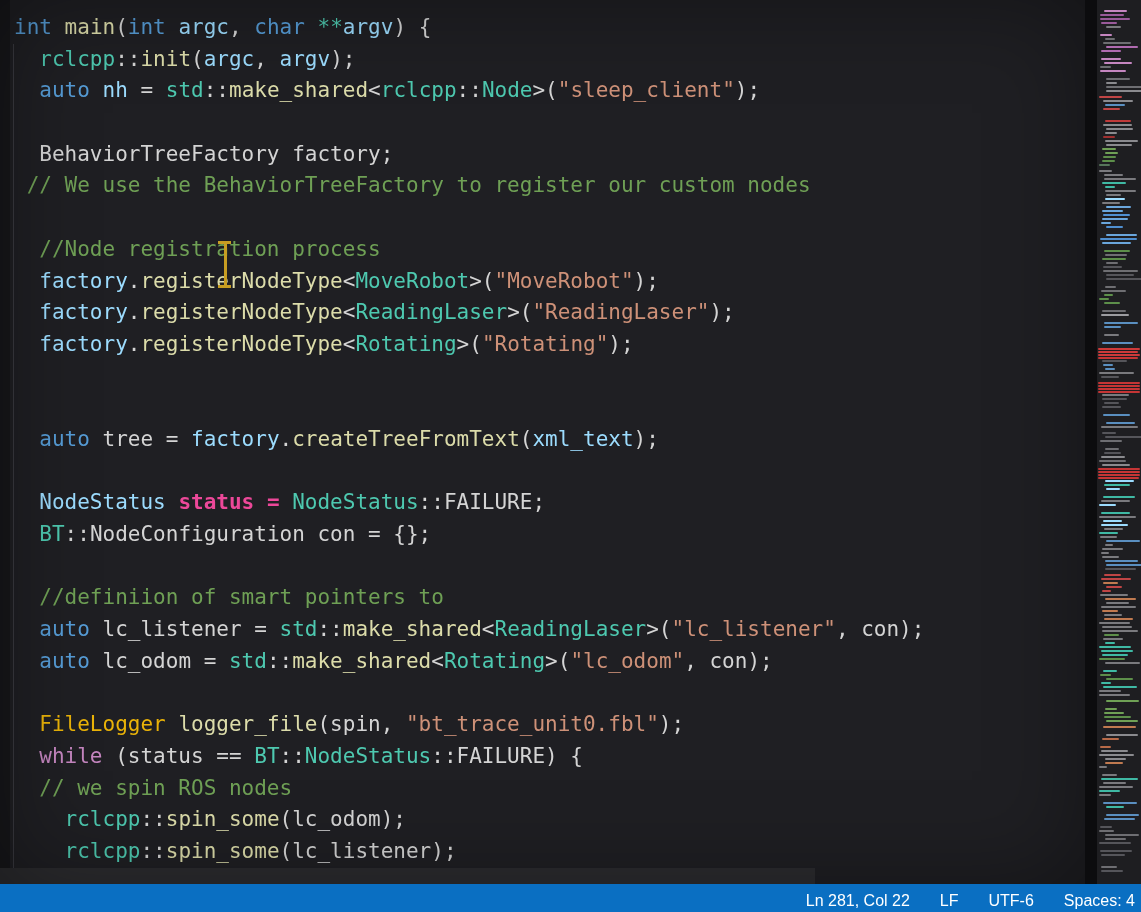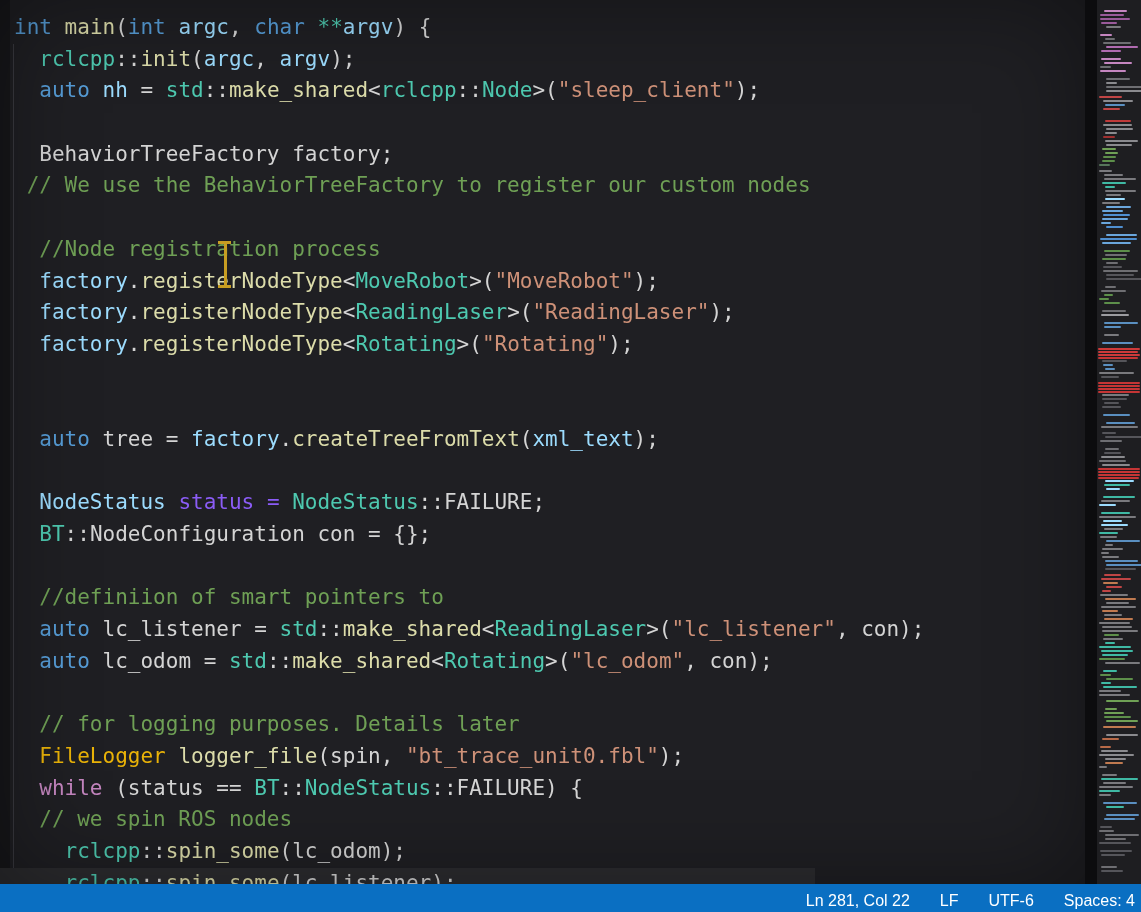--- a/index.html
+++ b/index.html
@@ -48,28 +48,27 @@
       <div class="code-line"><span> </span><span style="color: rgb(111, 160, 85);">// We use the BehaviorTreeFactory to register our custom nodes</span></div>
       <div class="code-line"><span></span></div>
       <div class="code-line"><span>  </span><span style="color: rgb(111, 160, 85);">//Node registration process</span></div>
       <div class="code-line"><span>  </span><span style="color: rgb(156, 220, 254);">factory</span><span style="color: rgb(212, 212, 212);">.</span><span style="color: rgb(220, 220, 170);">registerNodeType</span><span style="color: rgb(212, 212, 212);">&lt;</span><span style="color: rgb(78, 201, 176);">MoveRobot</span><span style="color: rgb(212, 212, 212);">&gt;(</span><span style="color: rgb(206, 145, 120);">"MoveRobot"</span><span style="color: rgb(212, 212, 212);">);</span></div>
       <div class="code-line"><span>  </span><span style="color: rgb(156, 220, 254);">factory</span><span style="color: rgb(212, 212, 212);">.</span><span style="color: rgb(220, 220, 170);">registerNodeType</span><span style="color: rgb(212, 212, 212);">&lt;</span><span style="color: rgb(78, 201, 176);">ReadingLaser</span><span style="color: rgb(212, 212, 212);">&gt;(</span><span style="color: rgb(206, 145, 120);">"ReadingLaser"</span><span style="color: rgb(212, 212, 212);">);</span></div>
       <div class="code-line"><span>  </span><span style="color: rgb(156, 220, 254);">factory</span><span style="color: rgb(212, 212, 212);">.</span><span style="color: rgb(220, 220, 170);">registerNodeType</span><span style="color: rgb(212, 212, 212);">&lt;</span><span style="color: rgb(78, 201, 176);">Rotating</span><span style="color: rgb(212, 212, 212);">&gt;(</span><span style="color: rgb(206, 145, 120);">"Rotating"</span><span style="color: rgb(212, 212, 212);">);</span></div>
       <div class="code-line"><span></span></div>
       <div class="code-line"><span>  </span></div>
       <div class="code-line"><span>  </span><span style="color: rgb(86, 156, 214);">auto</span><span style="color: rgb(212, 212, 212);"> tree = </span><span style="color: rgb(156, 220, 254);">factory</span><span style="color: rgb(212, 212, 212);">.</span><span style="color: rgb(220, 220, 170);">createTreeFromText</span><span style="color: rgb(212, 212, 212);">(</span><span style="color: rgb(156, 220, 254);">xml_text</span><span style="color: rgb(212, 212, 212);">);</span></div>
       <div class="code-line"><span></span></div>
-      <div class="code-line"><span>  </span><span style="color: rgb(156, 220, 254);">NodeStatus</span><span style="color: #8b5cf6;"> status = </span><span style="color: rgb(78, 201, 176);">NodeStatus</span><span style="color: rgb(212, 212, 212);">::FAILURE;</span></div>
+      <div class="code-line"><span>  </span><span style="color: rgb(156, 220, 254);">NodeStatus</span><span style="color: #ec4899; font-weight: bold;"> status = </span><span style="color: rgb(78, 201, 176);">NodeStatus</span><span style="color: rgb(212, 212, 212);">::FAILURE;</span></div>
       <div class="code-line"><span>  </span><span style="color: rgb(78, 201, 176);">BT</span><span style="color: rgb(212, 212, 212);">::NodeConfiguration con = {};</span></div>
       <div class="code-line"><span></span></div>
       <div class="code-line"><span>  </span><span style="color: rgb(111, 160, 85);">//definiion of smart pointers to</span></div>
       <div class="code-line"><span>  </span><span style="color: rgb(86, 156, 214);">auto</span><span style="color: rgb(212, 212, 212);"> lc_listener = </span><span style="color: rgb(78, 201, 176);">std</span><span style="color: rgb(212, 212, 212);">::</span><span style="color: rgb(220, 220, 170);">make_shared</span><span style="color: rgb(212, 212, 212);">&lt;</span><span style="color: rgb(78, 201, 176);">ReadingLaser</span><span style="color: rgb(212, 212, 212);">&gt;(</span><span style="color: rgb(206, 145, 120);">"lc_listener"</span><span style="color: rgb(212, 212, 212);">, con);</span></div>
       <div class="code-line"><span>  </span><span style="color: rgb(86, 156, 214);">auto</span><span style="color: rgb(212, 212, 212);"> lc_odom = </span><span style="color: rgb(78, 201, 176);">std</span><span style="color: rgb(212, 212, 212);">::</span><span style="color: rgb(220, 220, 170);">make_shared</span><span style="color: rgb(212, 212, 212);">&lt;</span><span style="color: rgb(78, 201, 176);">Rotating</span><span style="color: rgb(212, 212, 212);">&gt;(</span><span style="color: rgb(206, 145, 120);">"lc_odom"</span><span style="color: rgb(212, 212, 212);">, con);</span></div>
       <div class="code-line"><span></span></div>
-      <div class="code-line"><span>  </span><span style="color: rgb(111, 160, 85);">// for logging purposes. Details later</span></div>
       <div class="code-line"><span>  </span><span style="color: #eab308;">FileLogger </span><span style="color: rgb(220, 220, 170);">logger_file</span><span style="color: rgb(212, 212, 212);">(spin, </span><span style="color: rgb(206, 145, 120);">"bt_trace_unit0.fbl"</span><span style="color: rgb(212, 212, 212);">);</span></div>
       <div class="code-line"><span>  </span><span style="color: rgb(197, 134, 192);">while</span><span style="color: rgb(212, 212, 212);"> (status == </span><span style="color: rgb(78, 201, 176);">BT</span><span style="color: rgb(212, 212, 212);">::</span><span style="color: rgb(78, 201, 176);">NodeStatus</span><span style="color: rgb(212, 212, 212);">::FAILURE) {</span></div>
       <div class="code-line"><span>  </span><span style="color: rgb(111, 160, 85);">// we spin ROS nodes</span></div>
       <div class="code-line"><span>    </span><span style="color: rgb(78, 201, 176);">rclcpp</span><span style="color: rgb(212, 212, 212);">::</span><span style="color: rgb(220, 220, 170);">spin_some</span><span style="color: rgb(212, 212, 212);">(lc_odom);</span></div>
       <div class="code-line"><span>    </span><span style="color: rgb(78, 201, 176);">rclcpp</span><span style="color: rgb(212, 212, 212);">::</span><span style="color: rgb(220, 220, 170);">spin_some</span><span style="color: rgb(212, 212, 212);">(lc_listener);</span></div>
     </div>
 
   <div class="vignette"></div>
 
   <div class="cursor">

